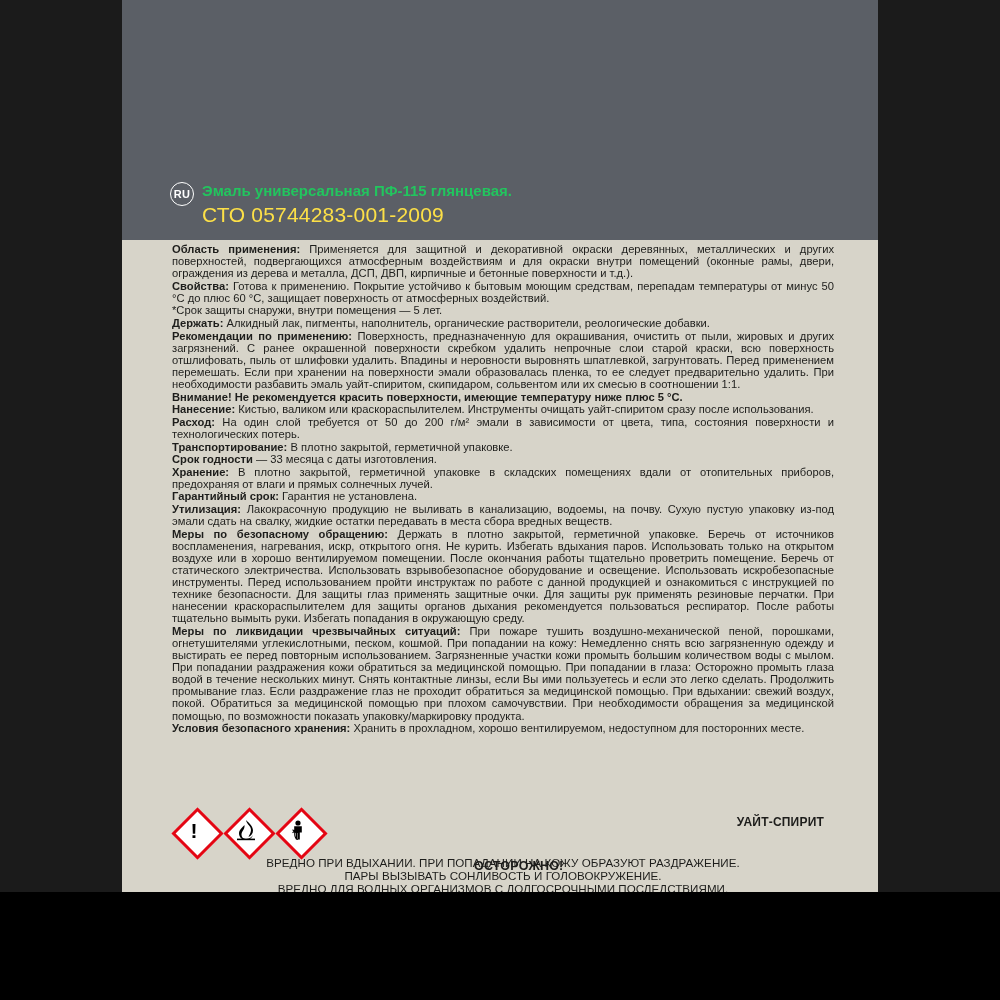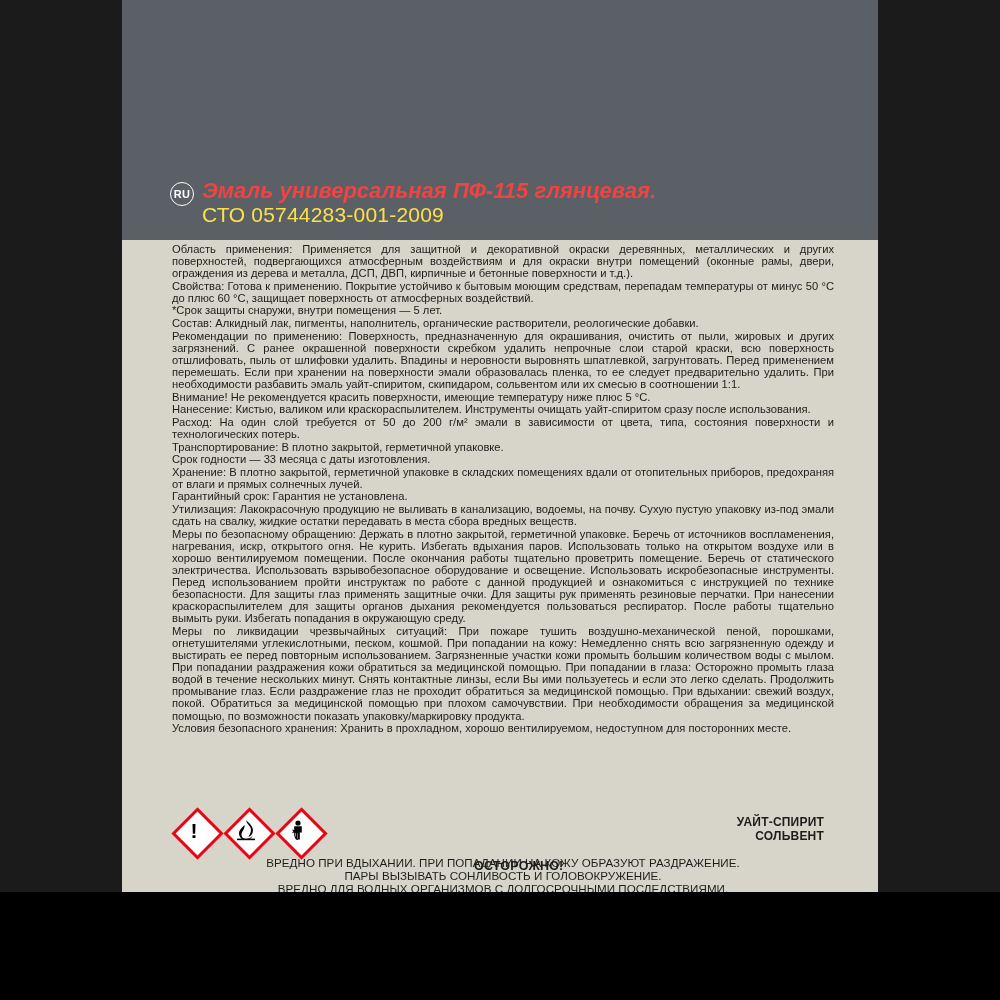--- a/index.html
+++ b/index.html
@@ -56,26 +56,25 @@
     justify-content: center;
     margin-top: 4px;
     flex: 0 0 auto;
     letter-spacing: 0.3px;
   }
   .title-block {
     display: flex;
     flex-direction: column;
   }
   .title-main {
-    color: #ef4444;
-    font-size: 22px;
+    color: #22c55e;
+    font-size: 15px;
     font-weight: bold;
     line-height: 25px;
     white-space: nowrap;
-    font-style: italic;
   }
   .title-sub {
     color: #fde047;
     font-size: 21px;
     font-weight: normal;
     line-height: 24px;
     letter-spacing: 0.2px;
   }
   .body-text {
     position: absolute;
@@ -84,21 +83,21 @@
     width: 662px;
     color: #1d1d1b;
     font-size: 11.2px;
     line-height: 12.1px;
     text-align: justify;
   }
   .body-text p {
     margin: 0 0 0.5px 0;
   }
   .body-text b {
-    font-weight: normal;
+    font-weight: bold;
   }
   .hazard-row {
     position: absolute;
     left: 172px;
     top: 808px;
     display: flex;
     gap: 8px;
     align-items: flex-start;
   }
   .ghs {
@@ -185,21 +184,21 @@
     <div class="title-block">
       <div class="title-main">Эмаль универсальная ПФ-115 глянцевая.</div>
       <div class="title-sub">СТО 05744283-001-2009</div>
     </div>
   </div>
 
   <div class="body-text" id="body-text">
       <p><b>Область применения:</b><span> Применяется для защитной и декоративной окраски деревянных, металлических и других поверхностей, подвергающихся атмосферным воздействиям и для окраски внутри помещений (оконные рамы, двери, ограждения из дерева и металла, ДСП, ДВП,  кирпичные и бетонные поверхности и т.д.).</span></p>
       <p><b>Свойства:</b><span> Готова к применению. Покрытие устойчиво к бытовым моющим средствам, перепадам температуры от минус 50 °С до плюс 60 °С, защищает поверхность от атмосферных воздействий.</span></p>
       <p><span>*Срок защиты снаружи, внутри помещения — 5 лет.</span></p>
-      <p><b>Состав:</b><span> Алкидный лак, пигменты, наполнитель, органические растворители, реологические добавки.</span></p>
+      <p><b>Держать:</b><span> Алкидный лак, пигменты, наполнитель, органические растворители, реологические добавки.</span></p>
       <p><b>Рекомендации по применению:</b><span> Поверхность, предназначенную для окрашивания, очистить от пыли, жировых и других загрязнений. С ранее окрашенной поверхности скребком удалить непрочные слои старой краски, всю поверхность отшлифовать, пыль от шлифовки удалить. Впадины и неровности выровнять шпатлевкой, загрунтовать. Перед применением перемешать. Если при хранении на поверхности эмали образовалась пленка, то ее следует предварительно удалить. При необходимости разбавить эмаль уайт-спиритом, скипидаром, сольвентом или их смесью в соотношении 1:1.</span></p>
       <p><b>Внимание! Не рекомендуется красить поверхности, имеющие температуру ниже плюс 5 °С.</b></p>
       <p><b>Нанесение:</b><span> Кистью, валиком или краскораспылителем. Инструменты очищать уайт-спиритом сразу после использования.</span></p>
       <p><b>Расход:</b><span> На один слой требуется от 50 до 200 г/м² эмали в зависимости от цвета, типа, состояния поверхности и технологических потерь.</span></p>
       <p><b>Транспортирование:</b><span> В плотно закрытой, герметичной упаковке.</span></p>
       <p><b>Срок годности</b><span> — 33 месяца с даты изготовления.</span></p>
       <p><b>Хранение:</b><span> В плотно закрытой, герметичной упаковке в складских помещениях вдали от отопительных приборов, предохраняя от влаги и прямых солнечных лучей.</span></p>
       <p><b>Гарантийный срок:</b><span> Гарантия не установлена.</span></p>
       <p><b>Утилизация:</b><span> Лакокрасочную продукцию не выливать в канализацию, водоемы, на почву. Сухую пустую упаковку из-под эмали сдать на свалку, жидкие остатки передавать в места сбора вредных веществ.</span></p>
       <p><b>Меры по безопасному обращению:</b><span> Держать в плотно закрытой, герметичной упаковке. Беречь от источников воспламенения, нагревания, искр, открытого огня. Не курить. Избегать вдыхания паров.  Использовать только на открытом воздухе или в хорошо вентилируемом помещении. После окончания работы тщательно проветрить помещение. Беречь от статического электричества. Использовать взрывобезопасное оборудование и  освещение. Использовать искробезопасные  инструменты. Перед использованием пройти инструктаж по работе с данной продукцией и ознакомиться с инструкцией по технике безопасности. Для защиты глаз применять защитные очки. Для защиты рук применять резиновые перчатки. При нанесении краскораспылителем для защиты органов дыхания рекомендуется пользоваться респиратор. После работы тщательно вымыть руки. Избегать попадания в окружающую среду.</span></p>
@@ -231,21 +230,20 @@
           <path d="M4.6 10.6 l3 3.2 m0 -3.2 l-3 3.2" stroke="#000" stroke-width="1.1" fill="none"></path>
         </svg>
       </div>
     </div>
   </div>
 
   <div class="caution-word">ОСТОРОЖНО!</div>
 
   <div class="solvent-note">
     <div>УАЙТ-СПИРИТ</div>
-    <div>СОЛЬВЕНТ</div>
   </div>
 
   <div class="hazard-statements" id="hazard-statements">
       <div>ВРЕДНО ПРИ ВДЫХАНИИ. ПРИ ПОПАДАНИИ НА КОЖУ ОБРАЗУЮТ РАЗДРАЖЕНИЕ.</div>
       <div>ПАРЫ ВЫЗЫВАТЬ СОНЛИВОСТЬ И ГОЛОВОКРУЖЕНИЕ.</div>
       <div>ВРЕДНО ДЛЯ ВОДНЫХ ОРГАНИЗМОВ С ДОЛГОСРОЧНЫМИ ПОСЛЕДСТВИЯМИ.</div>
     </div>
 
 </div>
 

